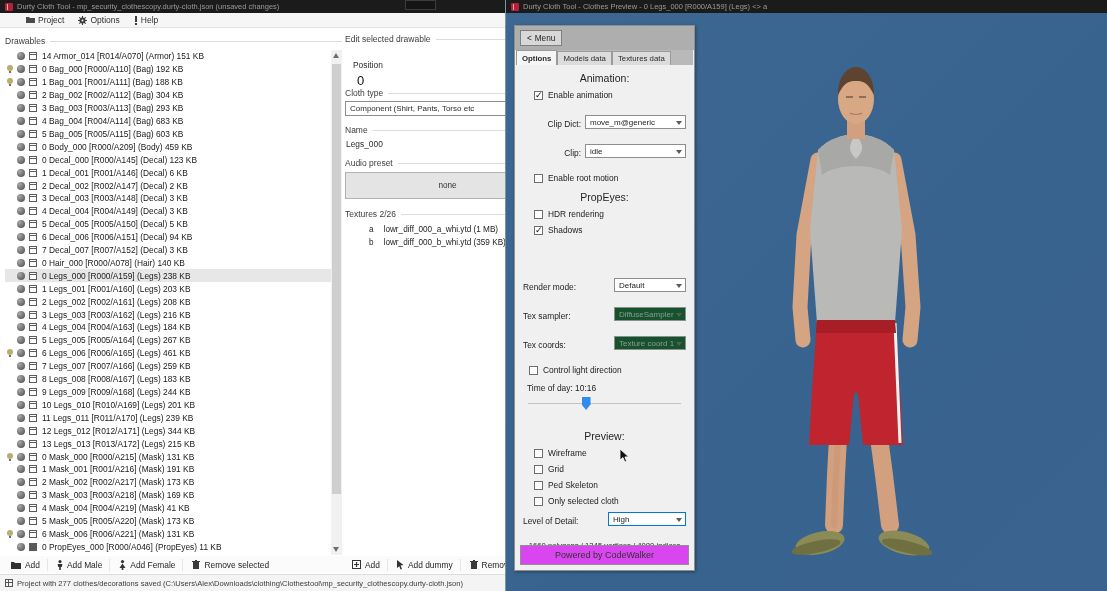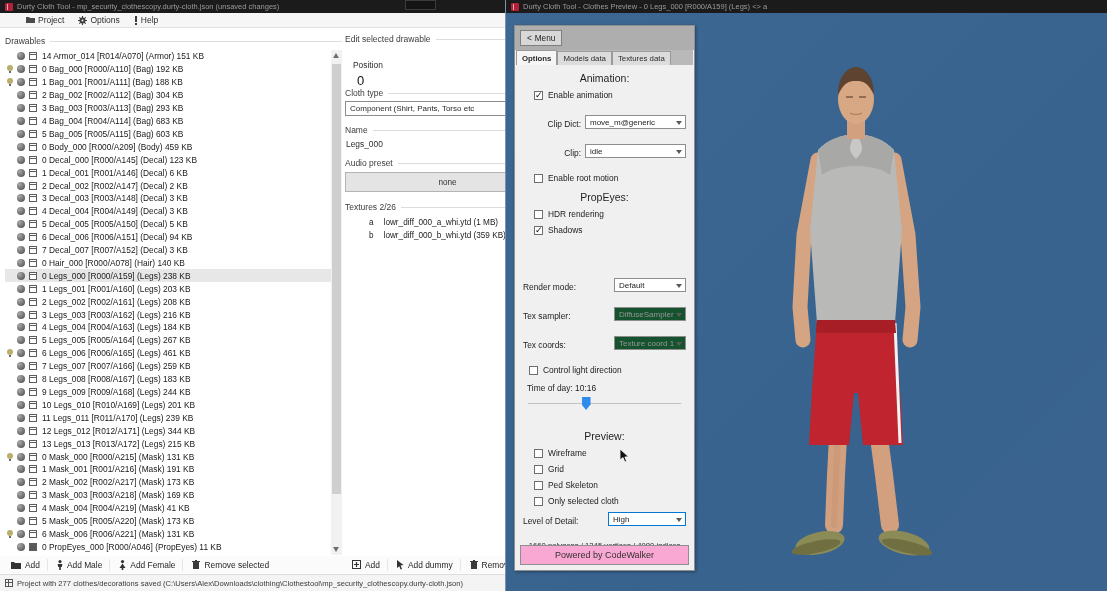--- a/index.html
+++ b/index.html
@@ -56,21 +56,21 @@
   .ic-grid::before { content:''; position:absolute; left:0; top:2px; width:6px; height:1px; background:#555; }
   .ic-grid::after { content:''; position:absolute; left:2px; top:0; width:1px; height:6px; background:#555; }
   
   .editpanel { position:absolute; left:345px; top:34px; width:215px; font-size:8.4px; color:#2c2c2c; }
   .ep-row { display:flex;flex-direction:column; }
   .pos-big { font-size:13px; color:#111; padding:3px 0 0 12px; }
   .combo { height:15px; background:#fff; border:1px solid #8d8d8d; display:flex; align-items:center; padding:0 12px 0 4px; font-size:8px; position:relative; white-space:nowrap; overflow:hidden; }
   .combo .arr { position:absolute; right:3px; top:5px; width:0; height:0; border-left:3px solid transparent; border-right:3px solid transparent; border-top:4px solid #5a5a5a; }
   .combo.disabled { background:#14532d; color:#969696; }
   .combo.focused { border:1px solid #0078d7; }
-  .btn-gray { height:20px; background:#e4e4e4; border:1px solid #b3b3b3; display:flex; align-items:center; justify-content:center; font-size:8.2px; color:#333; }
+  .btn-gray { height:27px; background:#e4e4e4; border:1px solid #b3b3b3; display:flex; align-items:center; justify-content:center; font-size:8.2px; color:#333; }
   .texrow { display:flex; align-items:center; height:13px; font-size:8.2px; color:#1c1c1c; padding-left:24px; gap:10px; }
   
   .prevwin { position:absolute; left:505px; top:0; width:602px; height:591px; background:linear-gradient(135deg,#3c6893 0%, #38638e 60%, #3a648f 100%); border-left:1px solid #7d93aa; z-index:10; }
   .panel { position:absolute; left:8px; top:25px; width:181px; height:546px; background:#f0f0f0; border:1px solid #8f8f8f; box-shadow:1px 1px 3px rgba(0,0,0,.35); }
   .panel-strip { position:absolute; left:0; top:0; right:0; height:24px; background:#aeaeae; }
   .menu-btn { position:absolute; left:5px; top:4px; height:16px; padding:0 6px; background:#d8d8d8; border:1px solid #7f7f7f; font-size:8.2px; color:#222; display:flex; align-items:center; gap:3px; }
   .tabs { position:absolute; left:1px; top:24px; right:1px; height:15px; display:flex; align-items:flex-end; background:#b9b9b9; }
   .tab { height:14px; padding:0 5px; font-size:7.8px; display:flex; align-items:center; background:#dcdcdc; border:1px solid #9a9a9a; border-bottom:none; color:#2a2a2a; }
   .tab.active { background:#f5f5f5; height:15px; font-weight:bold; }
   .panel-content { position:absolute; left:1px; top:39px; right:1px; bottom:1px; background:#f0f0f0; padding:3px 7px 28px 7px; overflow:hidden; }
@@ -83,21 +83,21 @@
   .flabel.r { width:58px; text-align:right; }
   .fieldrow .combo { flex:1; height:14px; }
   .fieldrow .combo.narrow { flex:0 0 72px; }
   .sp { height:12px; }
   .tod { font-size:8.4px; margin:8px 0 2px 4px; color:#222; }
   .slider { position:relative; height:14px; margin:3px 5px 0 5px; }
   .slider .track { position:absolute; left:0; right:0; top:7px; border-top:1px solid #c2c2c2; }
   .slider .thumb { position:absolute; top:1px; width:9px; height:13px; background:#2f8ced;
     clip-path:polygon(0 0,100% 0,100% 58%,50% 100%,0 58%); }
   .stats { text-align:center; font-size:7.7px; color:#2a2a2a; margin-top:6px; white-space:nowrap; }
-  .powered { position:absolute; left:5px; right:5px; bottom:5px; height:20px; background:#f9a8d4; border:1px solid #8f8f8f; display:flex; align-items:center; justify-content:center; font-size:9px; color:#333; }
+  .powered { position:absolute; left:5px; right:5px; bottom:5px; height:20px; background:#d946ef; border:1px solid #8f8f8f; display:flex; align-items:center; justify-content:center; font-size:9px; color:#333; }
   
   .artifact { position:absolute; left:405px; top:0; width:31px; height:10px; background:#141414; border:1px solid #3c3c3c; z-index:6; }
   .cursor-arrow { position:absolute; left:620px; top:449px; z-index:40; }
   svg.icon { display:block; }
 </style>
 </head>
 <body>
 
 <div class="root">
 

